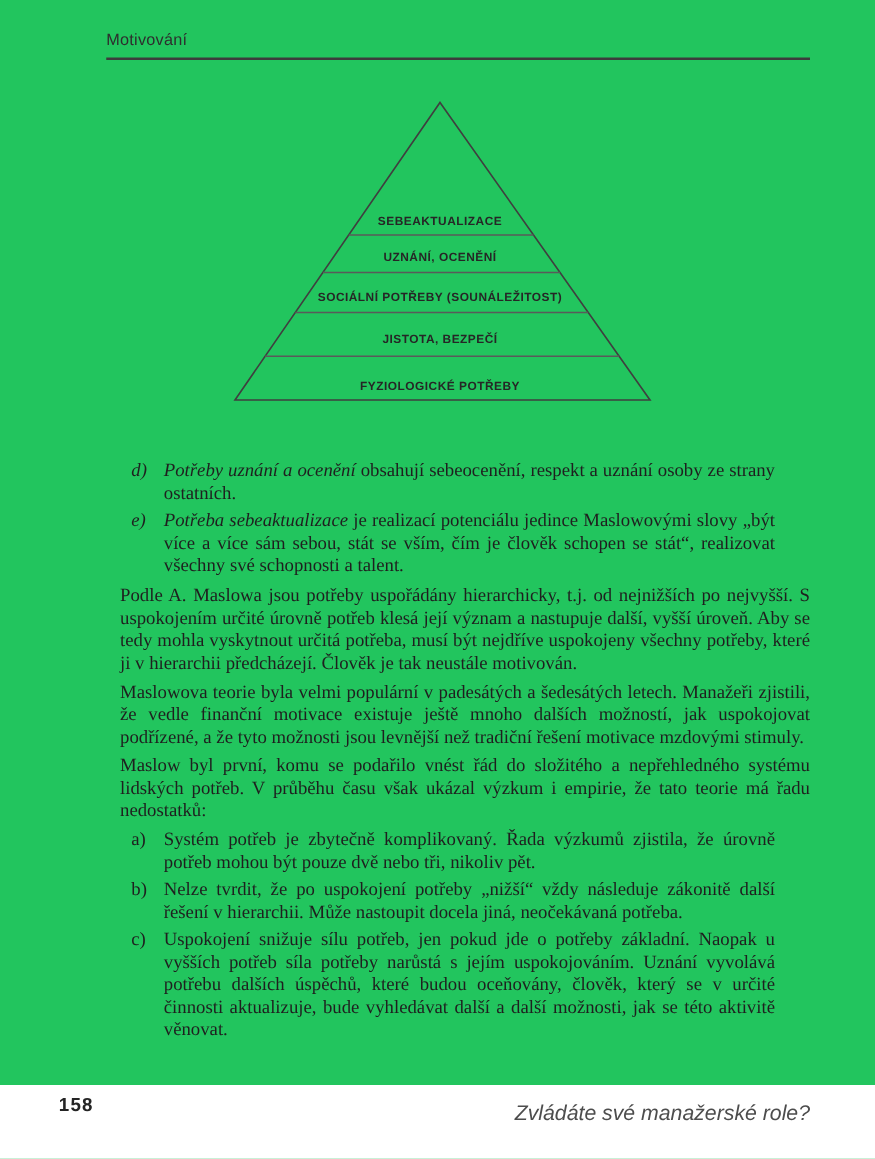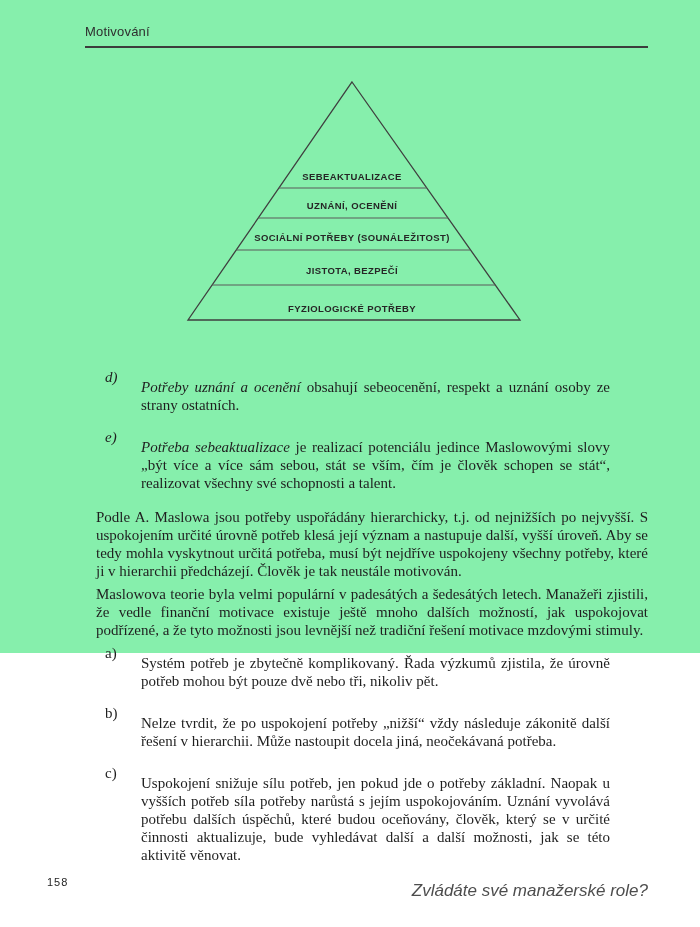--- a/index.html
+++ b/index.html
@@ -4,21 +4,21 @@
 <style>
   html, body { margin: 0; padding: 0; }
   body {
     width: 700px; height: 927px;
     background: #ffffff;
     font-family: "Liberation Serif", serif;
     color: #1f1f1f;
     position: relative;
     overflow: hidden;
   }
-  .page { position: relative; width: 700px; height: 653px; background: #86efac; }
+  .page { position: relative; width: 700px; height: 868px; background: #22c55e; }
 
   
   .header-title {
     position: absolute; left: 85px; top: 24px;
     font-family: "Liberation Sans", sans-serif;
     font-size: 13px; color: #2e2e2e; letter-spacing: 0.2px;
   }
   .header-rule {
     position: absolute; left: 85px; top: 46px; width: 563px;
     border-top: 2px solid #3c3c3c; height: 0;
@@ -45,28 +45,28 @@
 
   
   .body-text {
     position: absolute; left: 85px; top: 368px; width: 563px;
     font-size: 15px; line-height: 18px; text-align: justify;
   }
   .para { margin: 0 0 5px 11px; }
   .list { margin: 0 0 6px 0; padding-left: 20px; width: 515px; }
   .list-item { display: flex; margin-bottom: 4px; }
   .li-label { flex: 0 0 26px; }
-  .li-text { flex: 1; margin: 10px; text-align: justify; }
+  .li-text { flex: 1; margin: 0; text-align: justify; }
   .italic { font-style: italic; }
 
   
   .page-number {
     position: absolute; left: 47px; top: 876px;
     font-family: "Liberation Sans", sans-serif;
-    font-size: 11px; font-weight: normal; letter-spacing: 1px; color: #242424;
+    font-size: 15px; font-weight: bold; letter-spacing: 1px; color: #242424;
   }
   .running-title {
     position: absolute; right: 52px; top: 881px;
     font-family: "Liberation Sans", sans-serif;
     font-size: 17px; color: #4d4d4d; font-style: italic;
   }
 </style>
 </head>
 <body>
 
@@ -99,20 +99,21 @@
         <p class="li-text"><em>Potřeby uznání a ocenění</em><span> obsahují sebeocenění, respekt a uznání osoby ze strany ostatních.</span></p>
       </div>
       <div class="list-item">
         <span class="li-label italic">e)</span>
         <p class="li-text"><em>Potřeba sebeaktualizace</em><span> je realizací potenciálu jedince Maslowovými slovy „být více a více sám sebou, stát se vším, čím je člověk schopen se stát“, realizovat všechny své schopnosti a talent.</span></p>
       </div>
     </div>
 
     <p class="para">Podle A. Maslowa jsou potřeby uspořádány hierarchicky, t.j. od nejnižších po nejvyšší. S uspokojením určité úrovně potřeb klesá její význam a nastupuje další, vyšší úroveň. Aby se tedy mohla vyskytnout určitá potřeba, musí být nejdříve uspokojeny všechny potřeby, které ji v hierarchii předcházejí. Člověk je tak neustále motivován.</p>
     <p class="para">Maslowova teorie byla velmi populární v padesátých a šedesátých letech. Manažeři zjistili, že vedle finanční motivace existuje ještě mnoho dalších možností, jak uspokojovat podřízené, a že tyto možnosti jsou levnější než tradiční řešení motivace mzdovými stimuly.</p>
+    <p class="para">Maslow byl první, komu se podařilo vnést řád do složitého a nepřehledného systému lidských potřeb. V průběhu času však ukázal výzkum i empirie, že tato teorie má řadu nedostatků:</p>
 
     <div class="list">
       <div class="list-item">
         <span class="li-label">a)</span>
         <p class="li-text">Systém potřeb je zbytečně komplikovaný. Řada výzkumů zjistila, že úrovně potřeb mohou být pouze dvě nebo tři, nikoliv pět.</p>
       </div>
       <div class="list-item">
         <span class="li-label">b)</span>
         <p class="li-text">Nelze tvrdit, že po uspokojení potřeby „nižší“ vždy následuje zákonitě další řešení v hierarchii. Může nastoupit docela jiná, neočekávaná potřeba.</p>
       </div>

